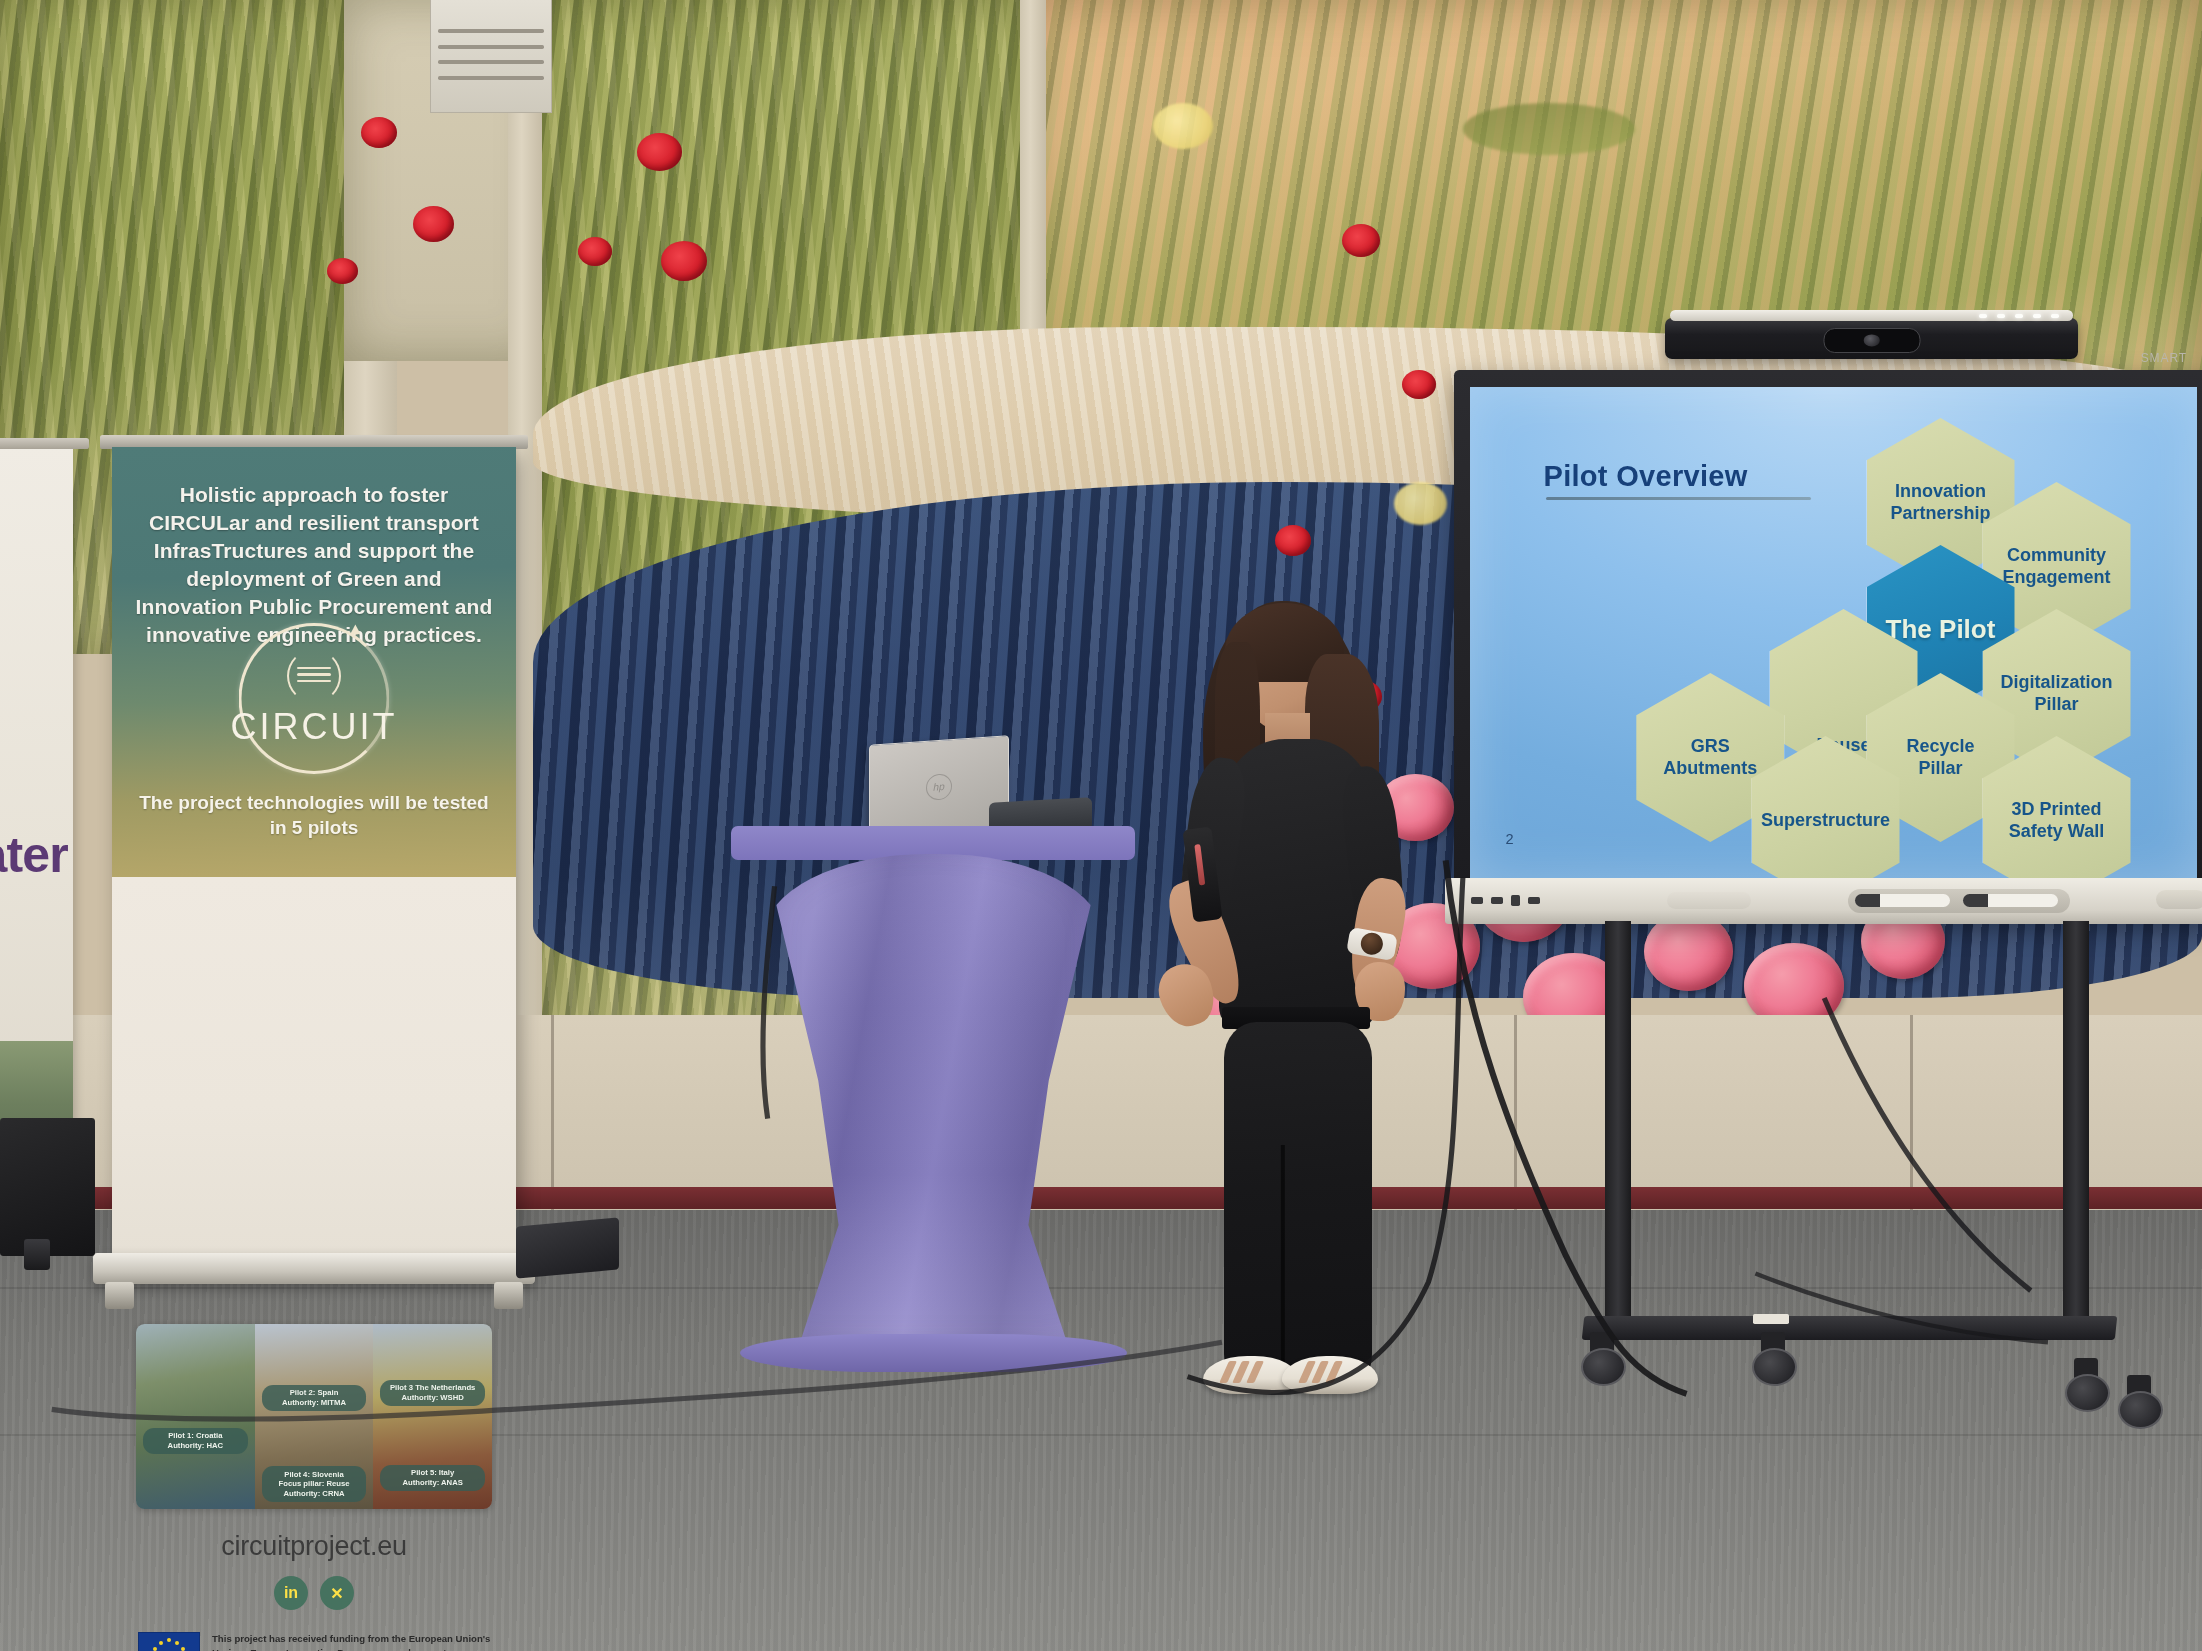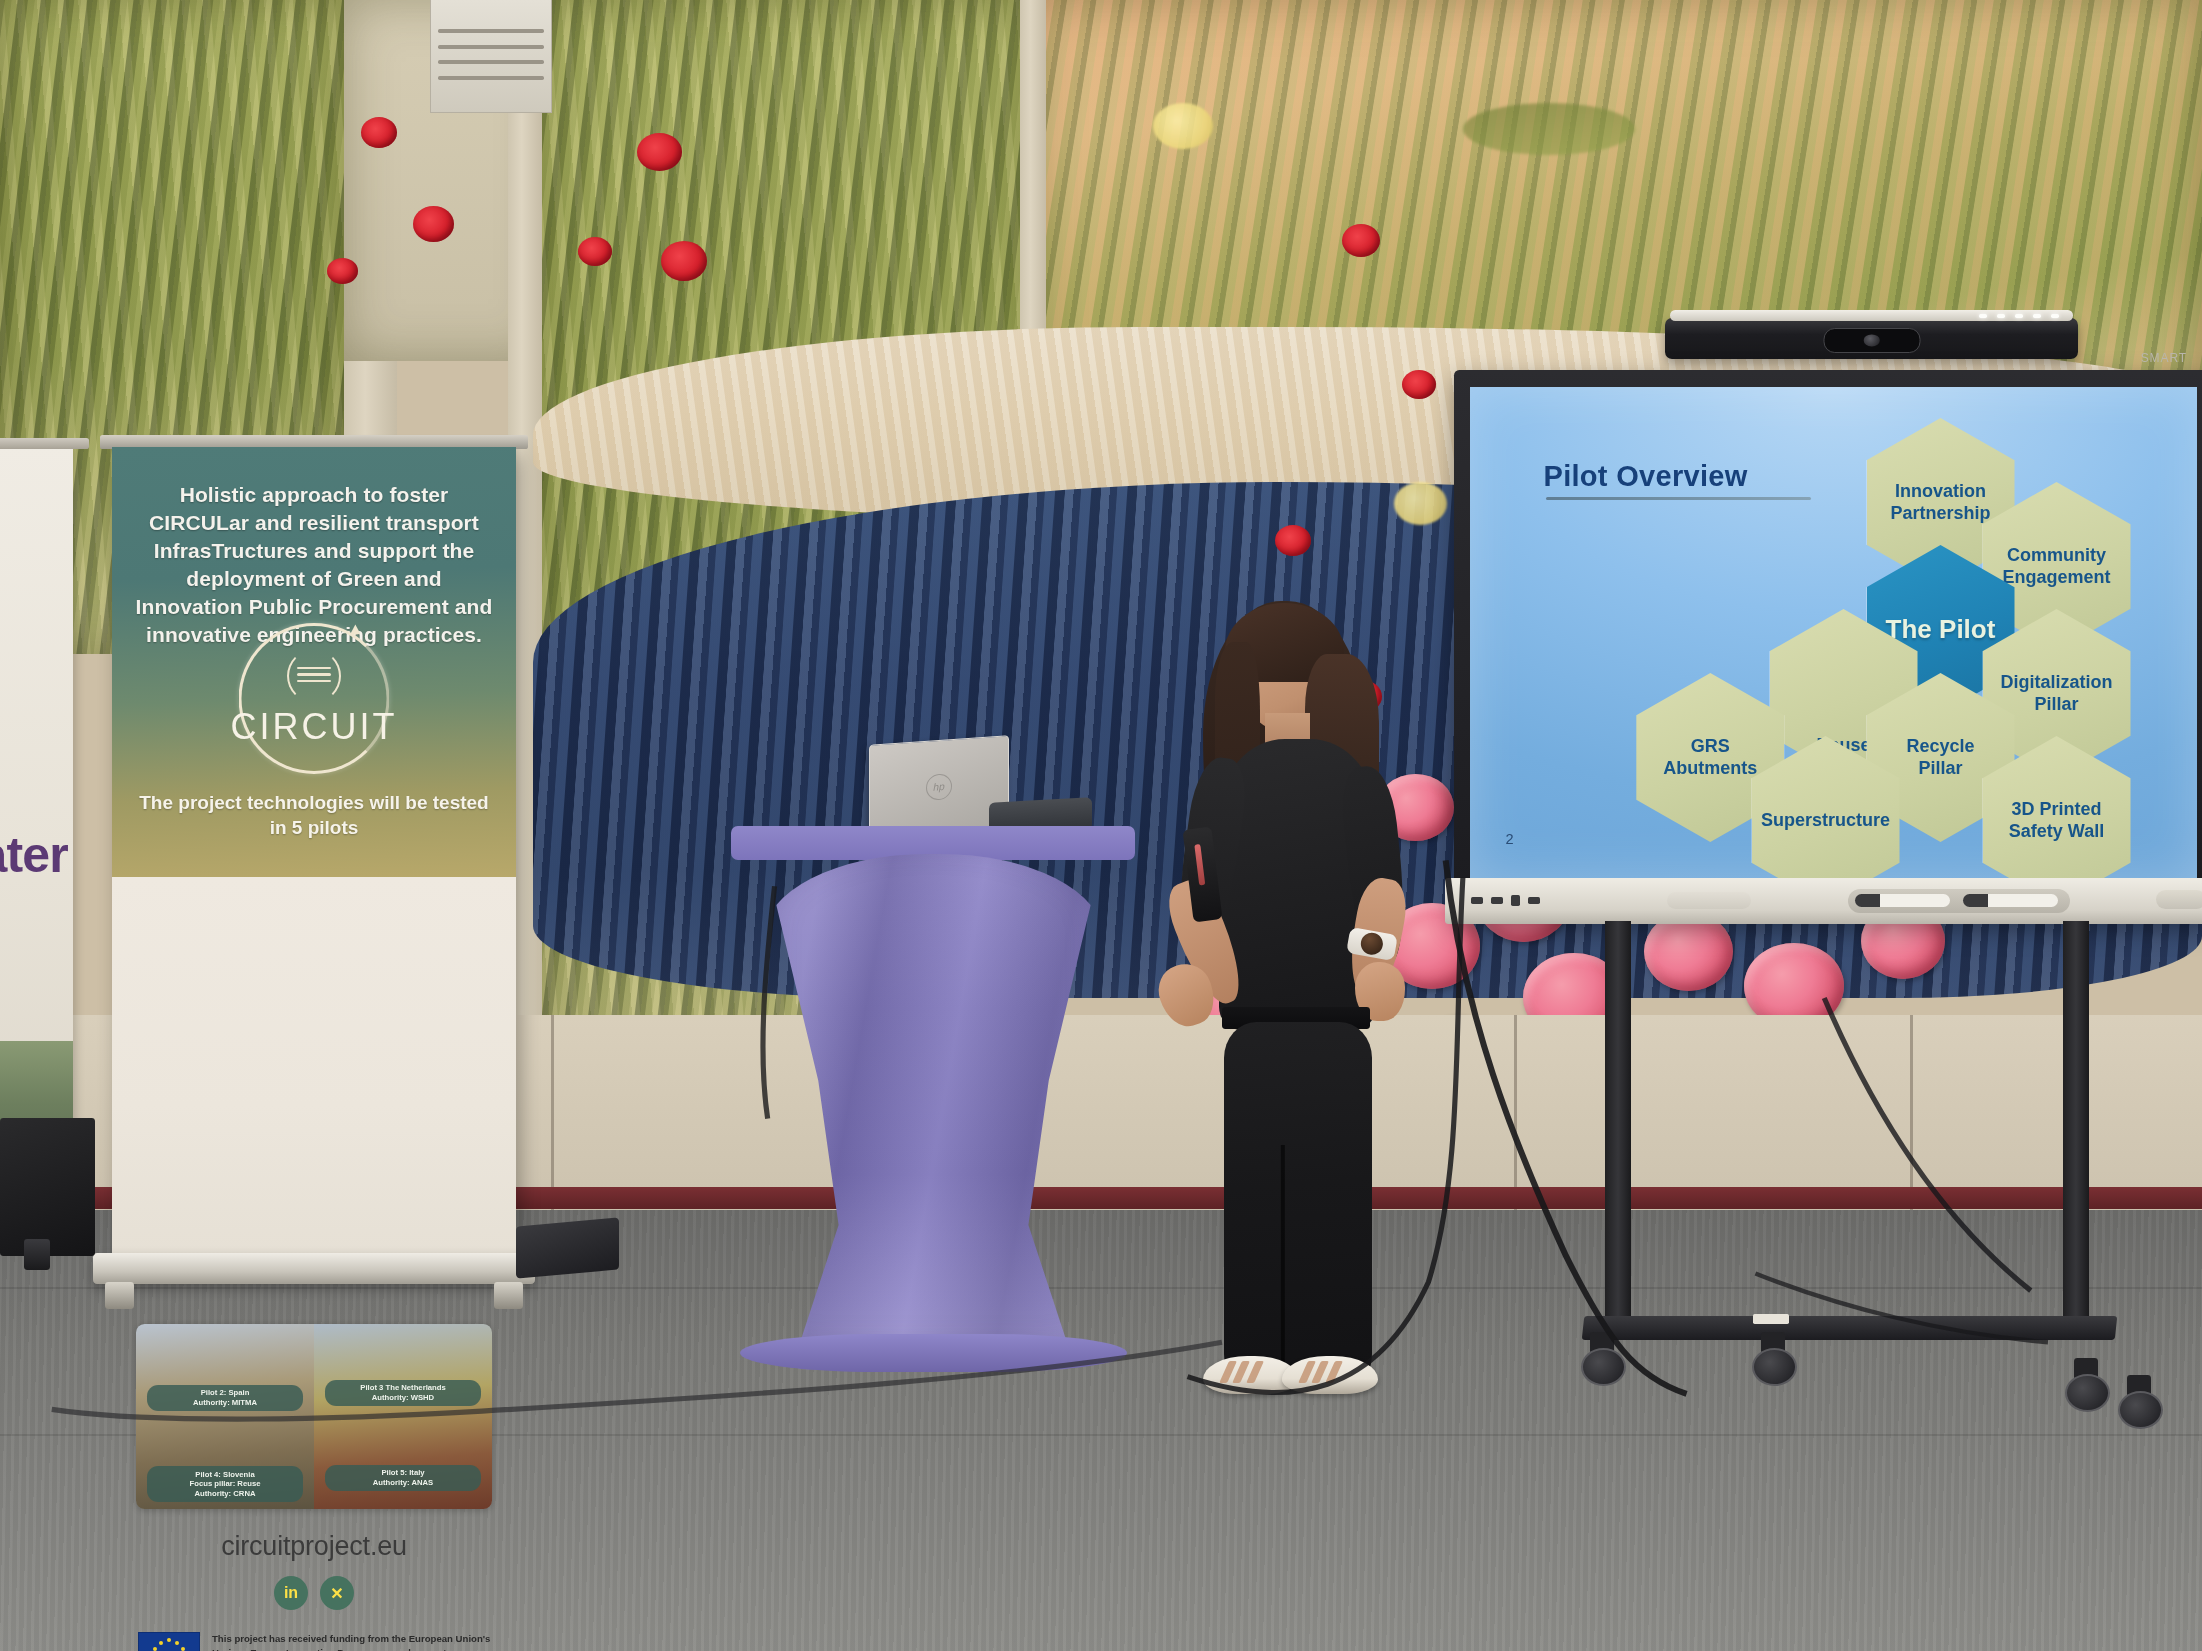--- a/index.html
+++ b/index.html
@@ -435,20 +435,23 @@
             <i style="top:29px;"></i>
         </div>
         <div class="logo-word">CIRCUIT</div>
       </div>
 
       <div class="rup-sub">The project technologies will be tested in 5 pilots</div>
     </div>
 
     <div class="rup-bot">
       <div class="collage">
+        <div class="cell c1">
+          <div class="ctag" style="top:56%;">Pilot 1: Croatia<br>Authority: HAC</div>
+        </div>
         <div class="cell c2">
           <div class="ctag" style="top:33%;">Pilot 2: Spain<br>Authority: MITMA</div>
           <div class="ctag" style="top:77%;">Pilot 4: Slovenia<br>Focus pillar: Reuse<br>Authority: CRNA</div>
         </div>
         <div class="cell c3">
           <div class="ctag" style="top:30%;">Pilot 3 The Netherlands<br>Authority: WSHD</div>
           <div class="ctag" style="top:76%;">Pilot 5: Italy<br>Authority: ANAS</div>
         </div>
       </div>
 

